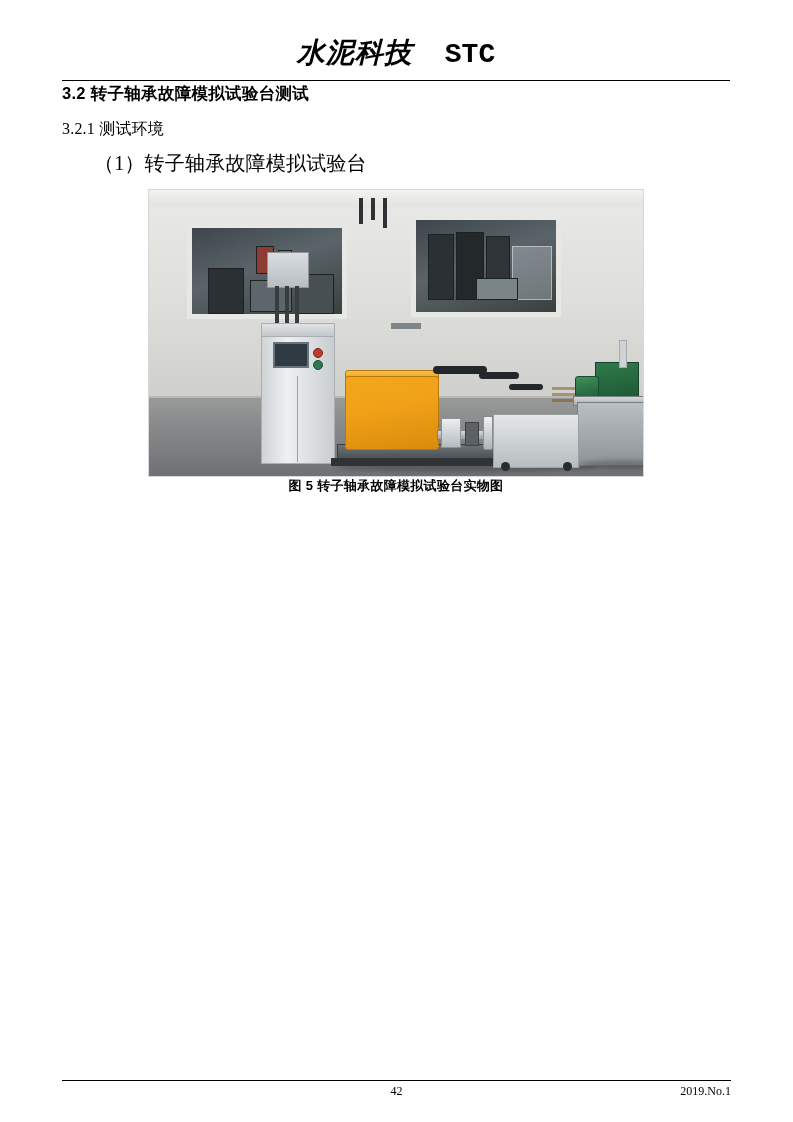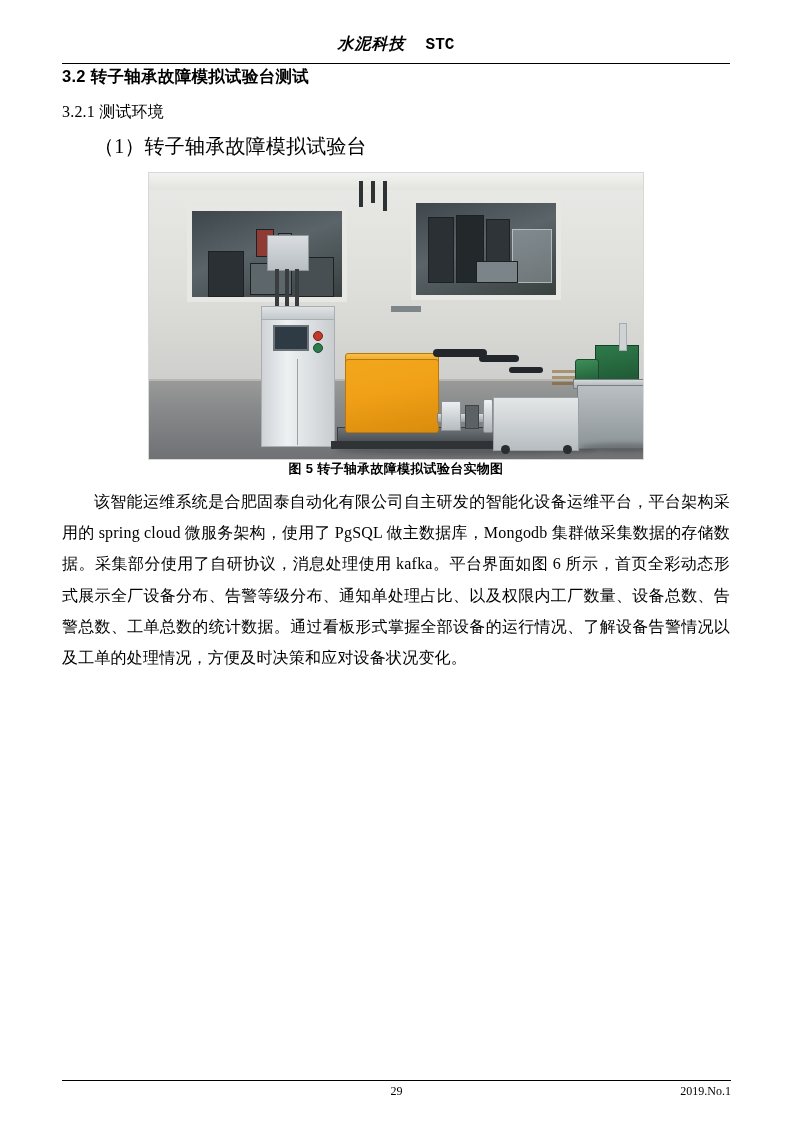--- a/index.html
+++ b/index.html
@@ -24,21 +24,21 @@
     left: 62px;
     top: 34px;
     width: 668px;
   }
 
   
   .header {
     text-align: center;
     font-family: "Liberation Serif", serif;
     font-weight: bold;
-    font-size: 16px;
+    font-size: 28px;
     letter-spacing: 1px;
     padding-bottom: 6px;
     white-space: nowrap;
   }
   .header .zh {
     font-style: italic;
     font-family: "Liberation Serif", serif;
   }
   .header .stc {
     font-family: "Liberation Mono", monospace;
@@ -381,25 +381,24 @@
         <div class="pipe" style="left:470px; top:150px; width:6px; height:26px;"></div>
         <div class="cart"></div>
         <div class="wheel" style="left:352px; top:272px;"></div>
         <div class="wheel" style="left:414px; top:272px;"></div>
         <div class="shadow" style="left:430px; top:270px; width:90px; height:9px;"></div>
       </div>
       <div class="caption">图 5 转子轴承故障模拟试验台实物图</div>
     </div>
 
 
-    <p class="body mono-mix">该智能运维系统是合肥固泰自动化有限公司自主研发的智能化设备运维平台，平台架构采用的 spring cloud 微服务架构，使用了 PgSQL 做主数据库，Mongodb 集群做采集数据的存储数据。采集部分使用了自研协议，消息处理使用 kafka。平台界面如图 6 所示，首页全彩动态形式展示全厂设备分布、告警等级分布、通知单处理占比、以及权限内工厂数量、设备总数、告警总数、工单总数的统计数据。通过看板形式掌握全部设备的运行情况、了解设备告警情况以及工单的处理情况，方便及时决策和应对设备状况变化。</p>
 
   </div>
 
   <div class="footer">
     <div class="footer-rule"></div>
     <div class="footer-row">
-      <span class="footer-page">29</span>
+      <span class="footer-page">42</span>
       <span class="footer-right">2019.No.1</span>
     </div>
   </div>
 
 </div>
 
 </body></html>

